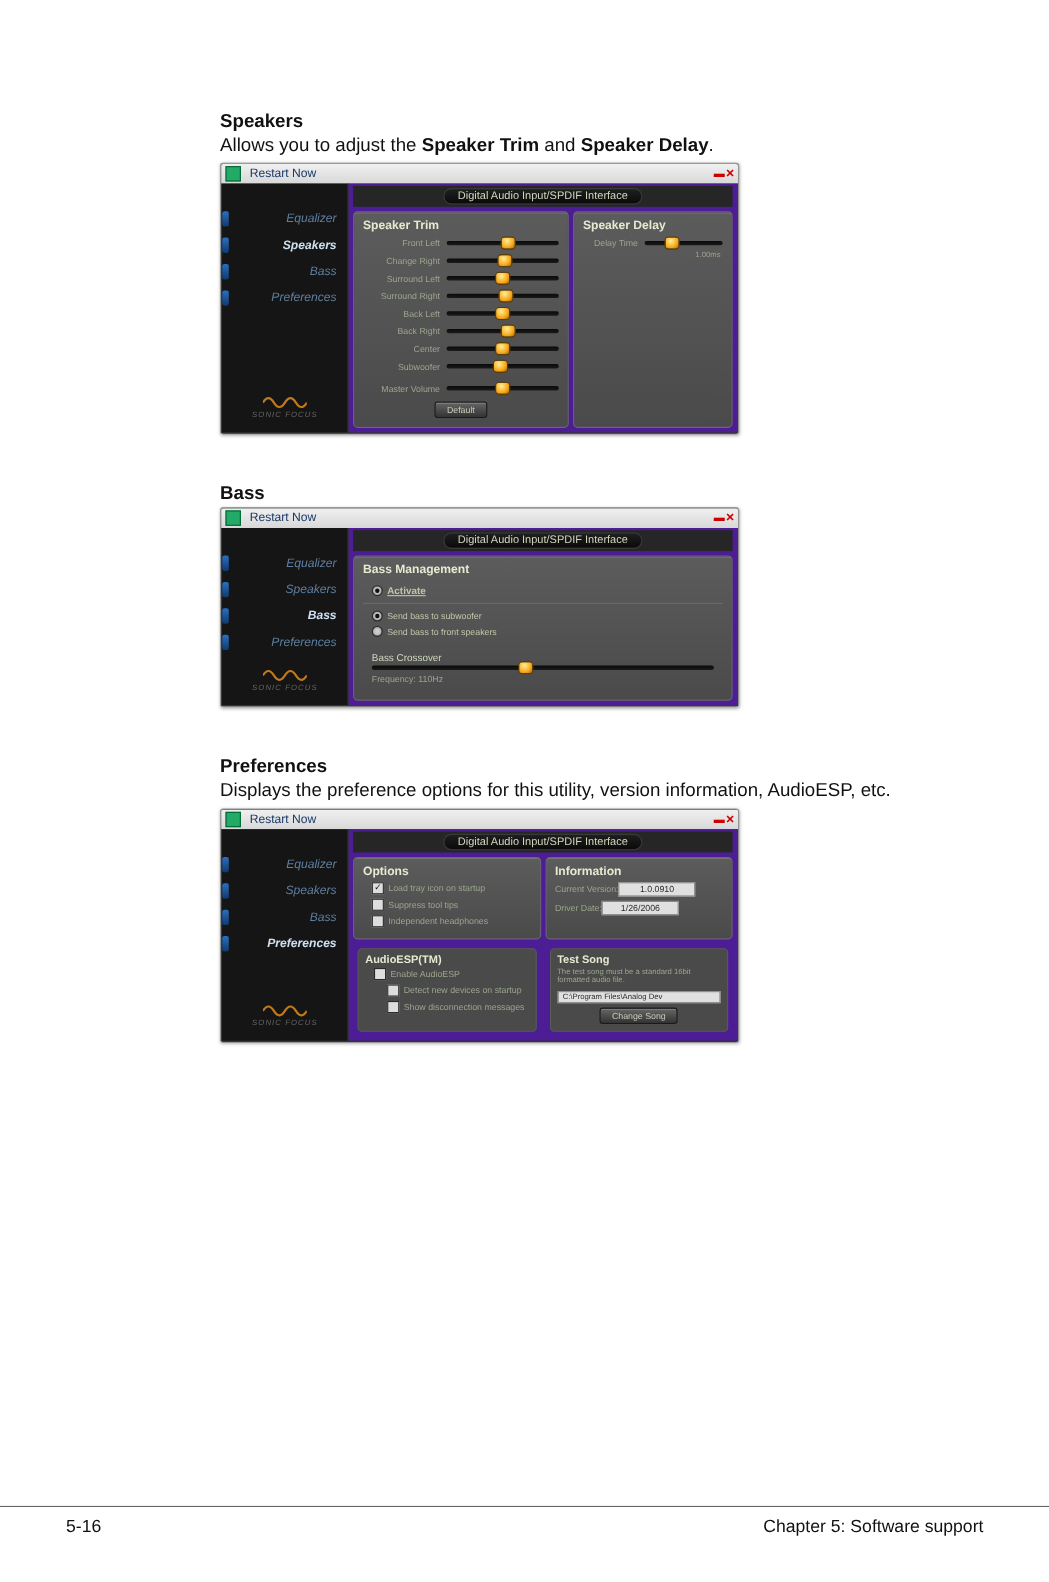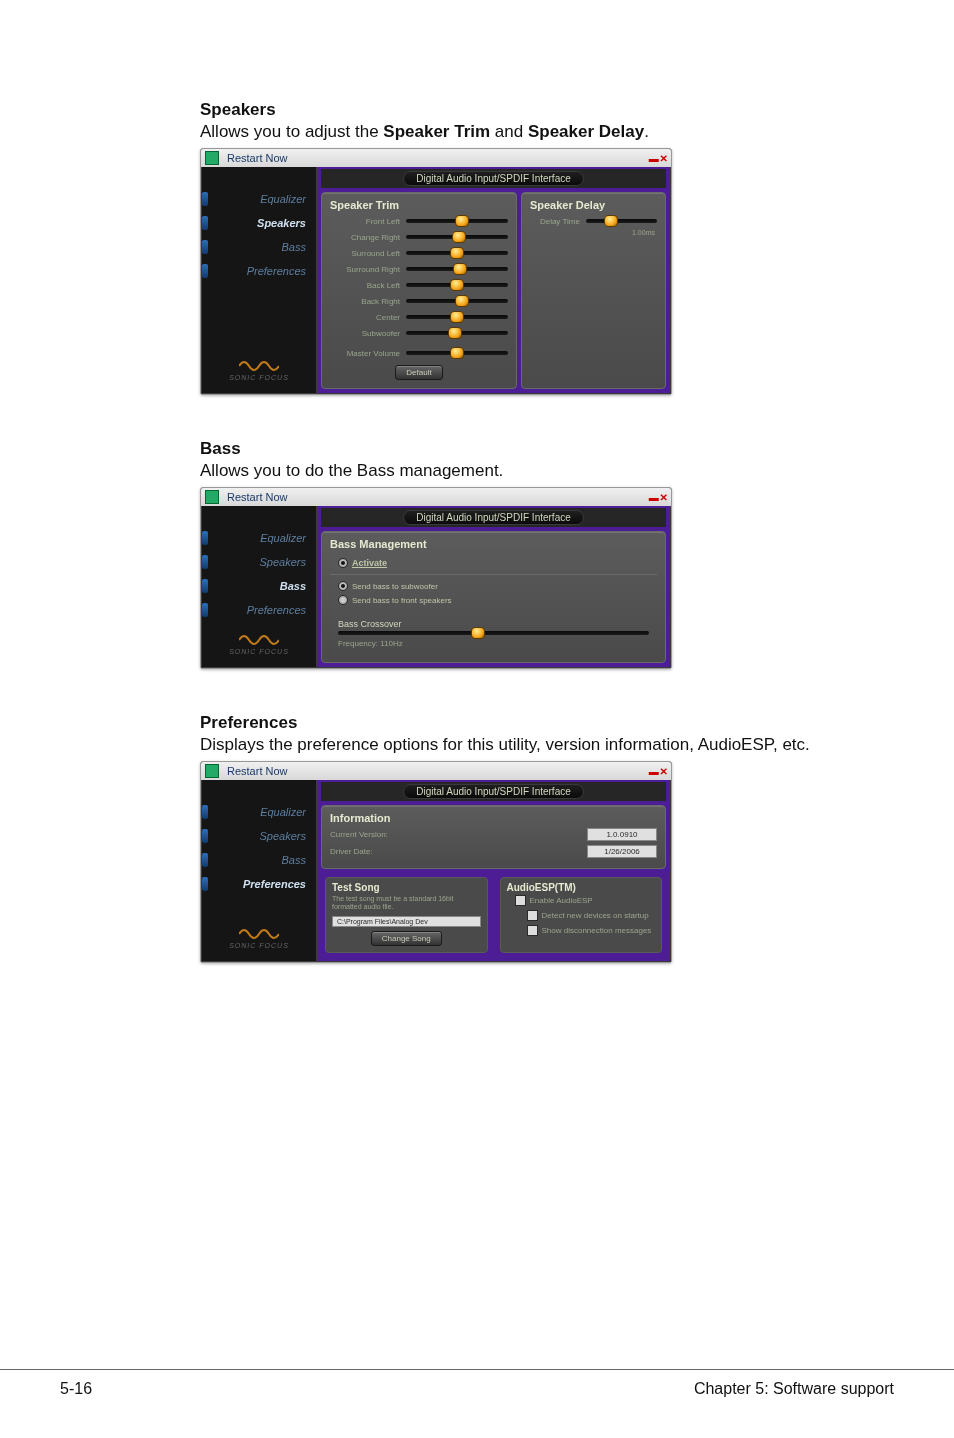--- a/index.html
+++ b/index.html
@@ -229,21 +229,20 @@
     border-radius: 3px;
     color: #c7cdb9;
     font-size: 8px;
     padding: 2px 10px;
     text-align: center;
     box-shadow: inset 0 1px 0 rgba(255,255,255,0.2);
   }
   .info-row {
     display: flex;
     align-items: center;
-    justify-content: space-between;
     font-size: 8px;
     padding: 2px 0;
   }
   .info-field {
     background: #e0e0e0;
     color: #2a2a2a;
     border: 1px solid #888;
     padding: 1px 4px;
     font-size: 8px;
     min-width: 60px;
@@ -370,21 +369,20 @@
                 </div>
             </div>
             <div style="text-align:right;font-size:7px;color:#9aa58c;padding-right:2px;">1.00ms</div>
           </div>
         </div>
       </div>
     </div>
   </div>
 
   <p class="section-head">Bass</p>
-  <p class="section-desc">Allows you to do the Bass management.</p>
 
   <div class="screenshot">
     <div class="titlebar">
       <span class="left">
         <span class="icon-sq"></span>
         <span>Restart Now</span>
       </span>
       <span class="close">▬ ✕</span>
     </div>
     <div class="app-body">
@@ -454,52 +452,67 @@
           <svg width="40" height="16" viewBox="0 0 40 16">
             <path d="M0 8 Q5 0 10 8 T20 8 T30 8 T40 8" stroke="#c07a1a" stroke-width="2" fill="none"></path>
           </svg>
           <div class="brand-label">SONIC FOCUS</div>
         </div>
       </div>
       <div class="main">
         <div class="header-pill"><span class="pill">Digital Audio Input/SPDIF Interface</span></div>
         <div class="two-col">
           <div class="panel">
+            <div class="panel-title">Options</div>
+            <div class="radio-row">
+                <span class="cbox checked"></span>
+                <span class="small-label">Load tray icon on startup</span>
+              </div>
+            <div class="radio-row">
+                <span class="cbox"></span>
+                <span class="small-label">Suppress tool tips</span>
+              </div>
+            <div class="radio-row">
+                <span class="cbox"></span>
+                <span class="small-label">Independent headphones</span>
+              </div>
+          </div>
+          <div class="panel">
             <div class="panel-title">Information</div>
             <div class="info-row">
               <span class="small-label">Current Version:</span>
               <span class="info-field">1.0.0910</span>
             </div>
             <div class="info-row">
               <span class="small-label">Driver Date:</span>
               <span class="info-field">1/26/2006</span>
             </div>
           </div>
         </div>
         <div class="two-col">
           <div class="grey-sub" style="flex:1;">
+            <div style="font-size:10px;font-weight:bold;color:#e5ead0;">AudioESP(TM)</div>
+            <div class="radio-row">
+                <span class="cbox"></span>
+                <span class="small-label">Enable AudioESP</span>
+              </div>
+            <div class="radio-row" style="padding-left:20px;">
+                <span class="cbox"></span>
+                <span class="small-label">Detect new devices on startup</span>
+              </div>
+            <div class="radio-row" style="padding-left:20px;">
+                <span class="cbox"></span>
+                <span class="small-label">Show disconnection messages</span>
+              </div>
+          </div>
+          <div class="grey-sub" style="flex:1;">
             <div style="font-size:10px;font-weight:bold;color:#e5ead0;">Test Song</div>
             <div style="font-size:7px;color:#9aa58c;line-height:1.2;margin:2px 0 4px 0;">The test song must be a standard 16bit formatted audio file.</div>
             <div class="info-field" style="width:auto;text-align:left;font-size:7px;overflow:hidden;white-space:nowrap;">C:\Program Files\Analog Dev</div>
             <div style="text-align:center;margin-top:4px;"><span class="btn3d">Change Song</span></div>
-          </div>
-          <div class="grey-sub" style="flex:1;">
-            <div style="font-size:10px;font-weight:bold;color:#e5ead0;">AudioESP(TM)</div>
-            <div class="radio-row">
-                <span class="cbox"></span>
-                <span class="small-label">Enable AudioESP</span>
-              </div>
-            <div class="radio-row" style="padding-left:20px;">
-                <span class="cbox"></span>
-                <span class="small-label">Detect new devices on startup</span>
-              </div>
-            <div class="radio-row" style="padding-left:20px;">
-                <span class="cbox"></span>
-                <span class="small-label">Show disconnection messages</span>
-              </div>
           </div>
         </div>
       </div>
     </div>
   </div>
 
   <div class="footer">
     <span>5-16</span>
     <span>Chapter 5: Software support</span>
   </div>

